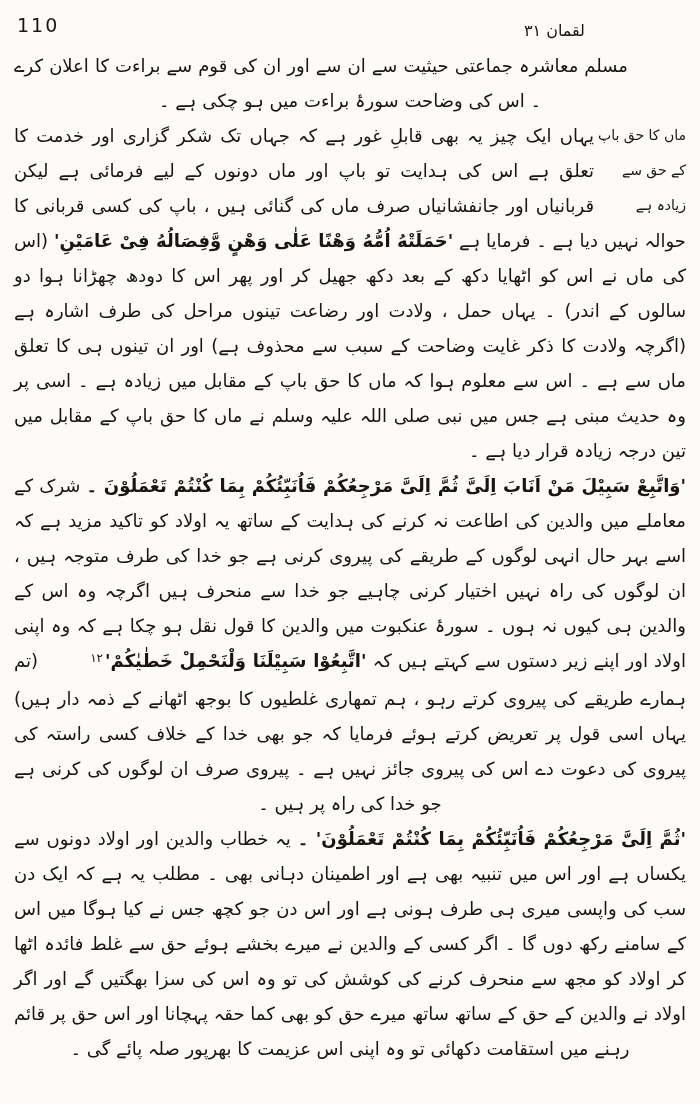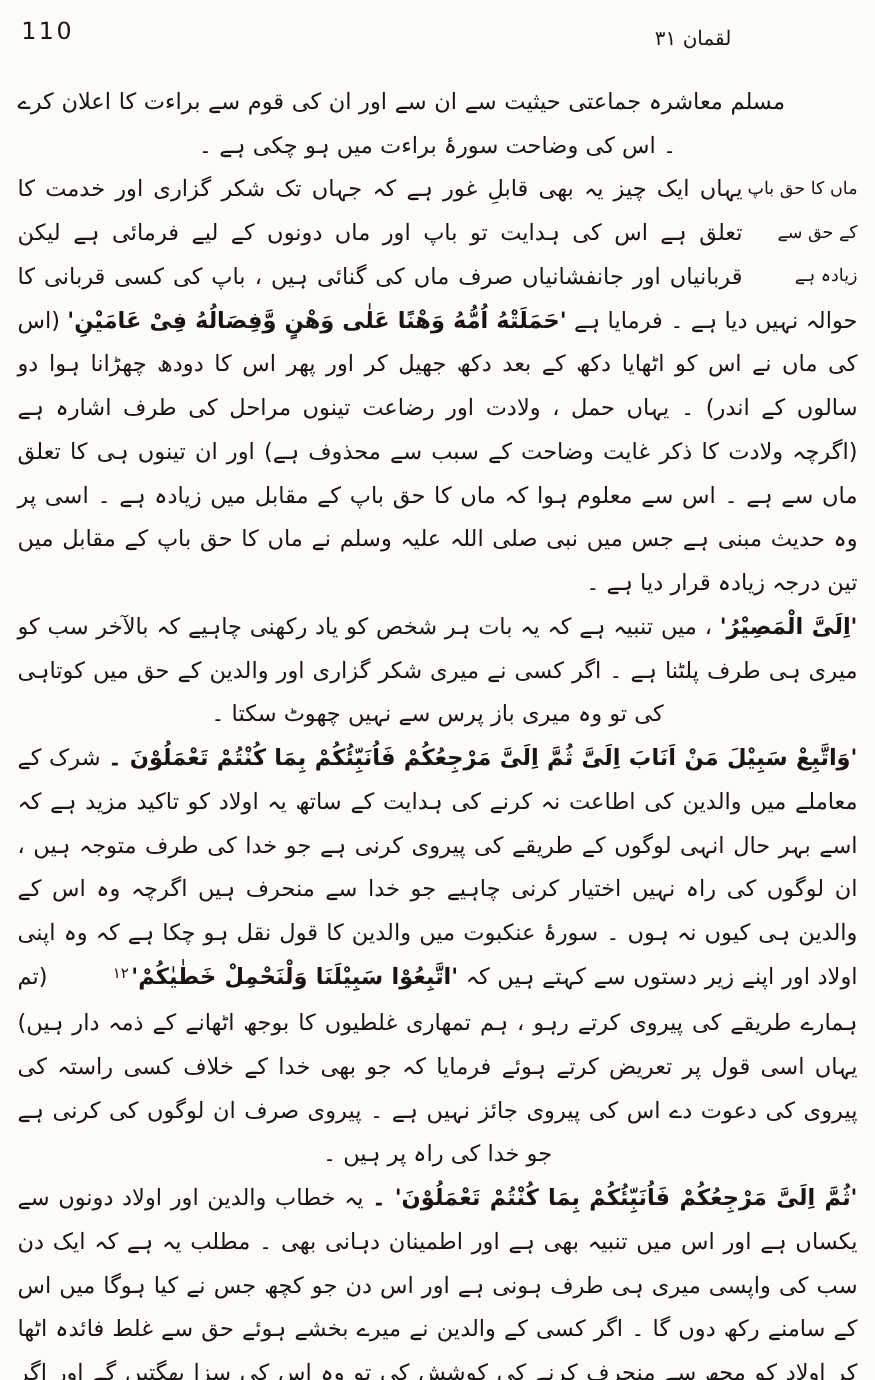--- a/index.html
+++ b/index.html
@@ -29,21 +29,21 @@
     direction: rtl;
   }
   .para {
     margin: 0;
     font-size: 18px;
     line-height: 35px;
     text-align: justify;
     text-align-last: center;
   }
   .para.last-right { text-align-last: right; }
-  .para.indent { text-indent: 58px; margin-top: 16px; }
+  .para.indent { text-indent: 58px; }
 
   .seg-quran { font-weight: 700; }
   .seg-marker {
     font-size: 12px;
     position: relative; top: -5px;
     padding: 0 2px;
     margin-left: 44px;
   }
 
   .margin-note {
@@ -65,17 +65,16 @@
 <div class="page">
   <div class="hdr-ref">لقمان ۳۱</div>
   <div class="hdr-page">110</div>
   <div class="body-text" id="body-text">
       <div class="para indent"><span class="seg-urdu">مسلم معاشرہ جماعتی حیثیت سے ان سے اور ان کی قوم سے براءت کا اعلان کرے ۔ اس کی وضاحت سورۂ براءت میں ہو چکی ہے ۔</span></div>
       <div class="para last-right"><div class="margin-note">
           <span>ماں کا حق باپ</span>
           <span>کے حق سے</span>
           <span>زیادہ ہے</span>
         </div><span class="seg-urdu">یہاں ایک چیز یہ بھی قابلِ غور ہے کہ جہاں تک شکر گزاری اور خدمت کا تعلق ہے اس کی ہدایت تو باپ اور ماں دونوں کے لیے فرمائی ہے لیکن قربانیاں اور جانفشانیاں صرف ماں کی گنائی ہیں ، باپ کی کسی قربانی کا حوالہ نہیں دیا ہے ۔ فرمایا ہے </span><span class="seg-quran">'حَمَلَتْهُ اُمُّهُ وَهْنًا عَلٰی وَهْنٍ وَّفِصَالُهُ فِیْ عَامَیْنِ'</span><span class="seg-urdu"> (اس کی ماں نے اس کو اٹھایا دکھ کے بعد دکھ جھیل کر اور پھر اس کا دودھ چھڑانا ہوا دو سالوں کے اندر) ۔ یہاں حمل ، ولادت اور رضاعت تینوں مراحل کی طرف اشارہ ہے (اگرچہ ولادت کا ذکر غایت وضاحت کے سبب سے محذوف ہے) اور ان تینوں ہی کا تعلق ماں سے ہے ۔ اس سے معلوم ہوا کہ ماں کا حق باپ کے مقابل میں زیادہ ہے ۔ اسی پر وہ حدیث مبنی ہے جس میں نبی صلی اللہ علیہ وسلم نے ماں کا حق باپ کے مقابل میں تین درجہ زیادہ قرار دیا ہے ۔</span></div>
-      <div class="para"><span class="seg-quran">'اِلَیَّ الْمَصِیْرُ'</span><span class="seg-urdu"> ، میں تنبیہ ہے کہ یہ بات ہر شخص کو یاد رکھنی چاہیے کہ بالآخر سب کو میری ہی طرف پلٹنا ہے ۔ اگر کسی نے میری شکر گزاری اور والدین کے حق میں کوتاہی کی تو وہ میری باز پرس سے نہیں چھوٹ سکتا ۔</span></div>
       <div class="para"><span class="seg-quran">'وَاتَّبِعْ سَبِیْلَ مَنْ اَنَابَ اِلَیَّ ثُمَّ اِلَیَّ مَرْجِعُکُمْ فَاُنَبِّئُکُمْ بِمَا کُنْتُمْ تَعْمَلُوْنَ ۔</span><span class="seg-urdu"> شرک کے معاملے میں والدین کی اطاعت نہ کرنے کی ہدایت کے ساتھ یہ اولاد کو تاکید مزید ہے کہ اسے بہر حال انہی لوگوں کے طریقے کی پیروی کرنی ہے جو خدا کی طرف متوجہ ہیں ، ان لوگوں کی راہ نہیں اختیار کرنی چاہیے جو خدا سے منحرف ہیں اگرچہ وہ اس کے والدین ہی کیوں نہ ہوں ۔ سورۂ عنکبوت میں والدین کا قول نقل ہو چکا ہے کہ وہ اپنی اولاد اور اپنے زیر دستوں سے کہتے ہیں کہ </span><span class="seg-quran">'اتَّبِعُوْا سَبِیْلَنَا وَلْنَحْمِلْ خَطٰیٰکُمْ'</span><span class="seg-marker">۱۲</span><span class="seg-urdu"> (تم ہمارے طریقے کی پیروی کرتے رہو ، ہم تمھاری غلطیوں کا بوجھ اٹھانے کے ذمہ دار ہیں) یہاں اسی قول پر تعریض کرتے ہوئے فرمایا کہ جو بھی خدا کے خلاف کسی راستہ کی پیروی کی دعوت دے اس کی پیروی جائز نہیں ہے ۔ پیروی صرف ان لوگوں کی کرنی ہے جو خدا کی راہ پر ہیں ۔</span></div>
       <div class="para"><span class="seg-quran">'ثُمَّ اِلَیَّ مَرْجِعُکُمْ فَاُنَبِّئُکُمْ بِمَا کُنْتُمْ تَعْمَلُوْنَ' ۔</span><span class="seg-urdu"> یہ خطاب والدین اور اولاد دونوں سے یکساں ہے اور اس میں تنبیہ بھی ہے اور اطمینان دہانی بھی ۔ مطلب یہ ہے کہ ایک دن سب کی واپسی میری ہی طرف ہونی ہے اور اس دن جو کچھ جس نے کیا ہوگا میں اس کے سامنے رکھ دوں گا ۔ اگر کسی کے والدین نے میرے بخشے ہوئے حق سے غلط فائدہ اٹھا کر اولاد کو مجھ سے منحرف کرنے کی کوشش کی تو وہ اس کی سزا بھگتیں گے اور اگر اولاد نے والدین کے حق کے ساتھ ساتھ میرے حق کو بھی کما حقہ پہچانا اور اس حق پر قائم رہنے میں استقامت دکھائی تو وہ اپنی اس عزیمت کا بھرپور صلہ پائے گی ۔</span></div>
     </div>
 </div>
 
 </body></html>

